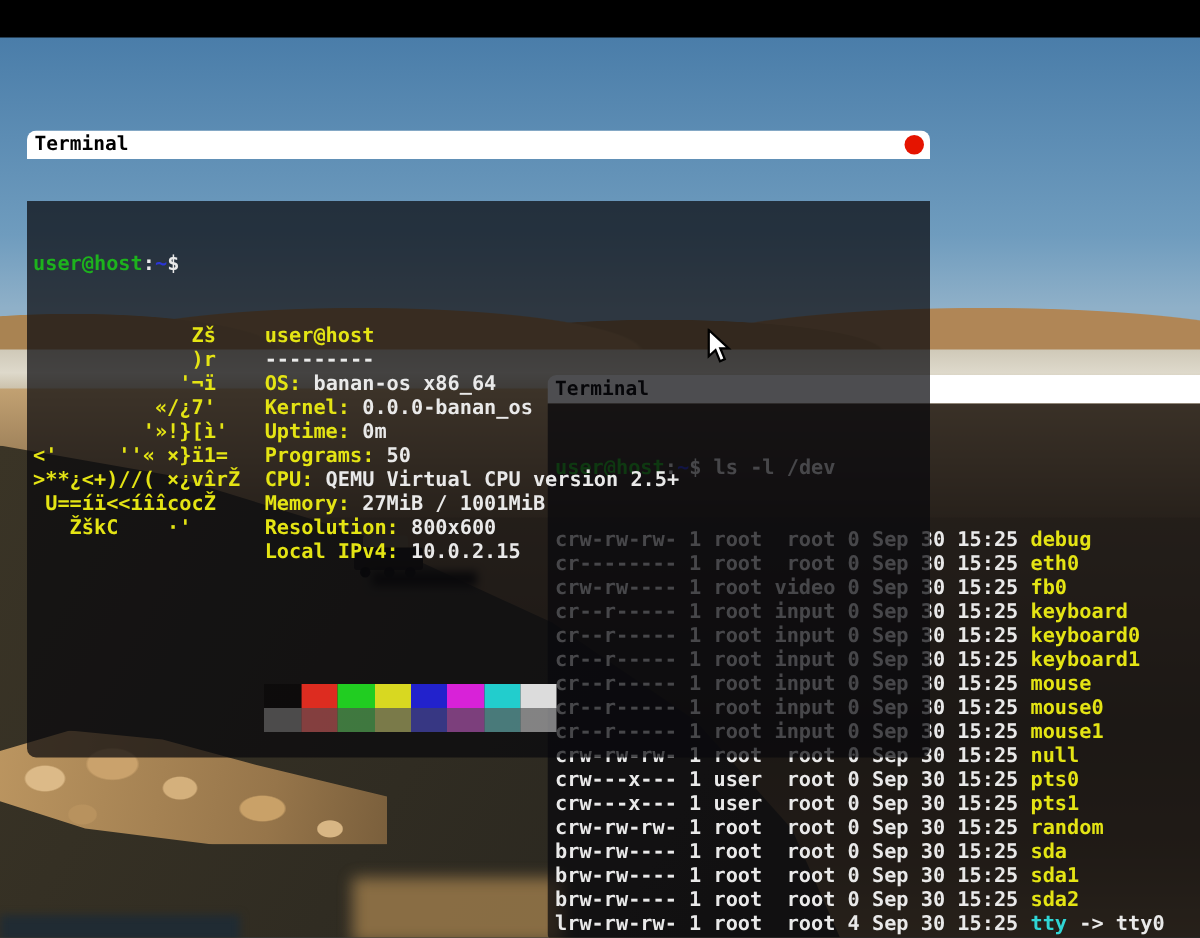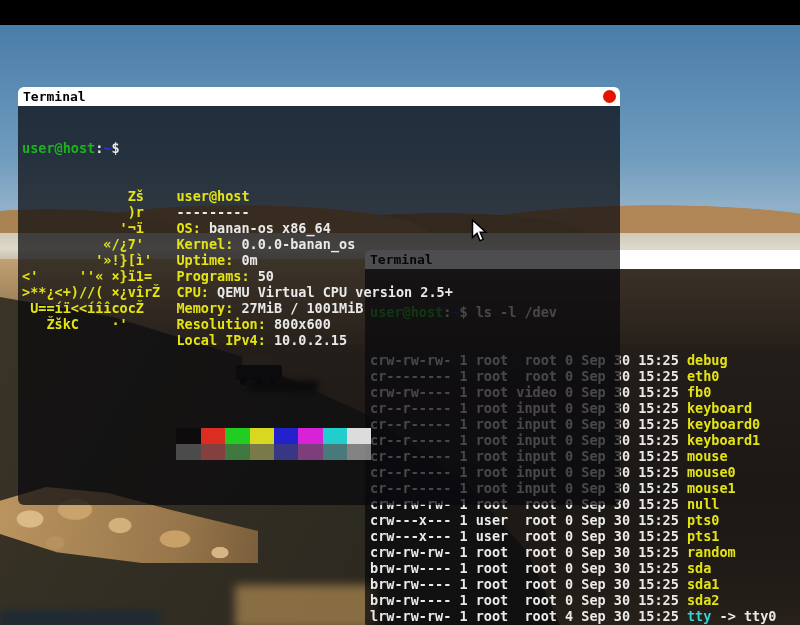--- a/index.html
+++ b/index.html
@@ -56,21 +56,21 @@
   .window { position:absolute; border-radius:6px; overflow:hidden; }
   .win-term1 { left:18px; top:87px; width:602px; height:418px; z-index:3; }
   .win-term2 { left:365px; top:250px; width:560px; height:378px; z-index:2; }
   .titlebar { position:relative; height:19px; background:var(--titlebar-bg); color:var(--titlebar-text);
       font-weight:bold; font-size:13px; line-height:19px; padding-left:5px; }
   .close-btn { position:absolute; right:4px; top:3px; width:13px; height:13px;
       border-radius:50%; background:var(--close-red); }
   .content { position:relative; width:100%; height:calc(100% - 19px);
       background:var(--terminal-bg); color:var(--text-white);
       font-weight:bold; font-size:13.5px; line-height:16px; white-space:pre; }
-  .win-term1 .content { padding:2px 0 0 4px; }
+  .win-term1 .content { padding:2px 0 0 4px;margin-top:28px; }
   .win-term2 .content { padding:3px 0 0 5px; }
   .t-line { height:16px; }
   .c-green  { color:var(--accent-green); }
   .c-blue   { color:var(--accent-blue); }
   .c-yellow { color:var(--accent-yellow); }
   .c-cyan   { color:var(--accent-cyan); }
   .c-white  { color:var(--text-white); }
 
   
   .p-row { height:16px; margin-left:19ch; font-size:13.5px; }

